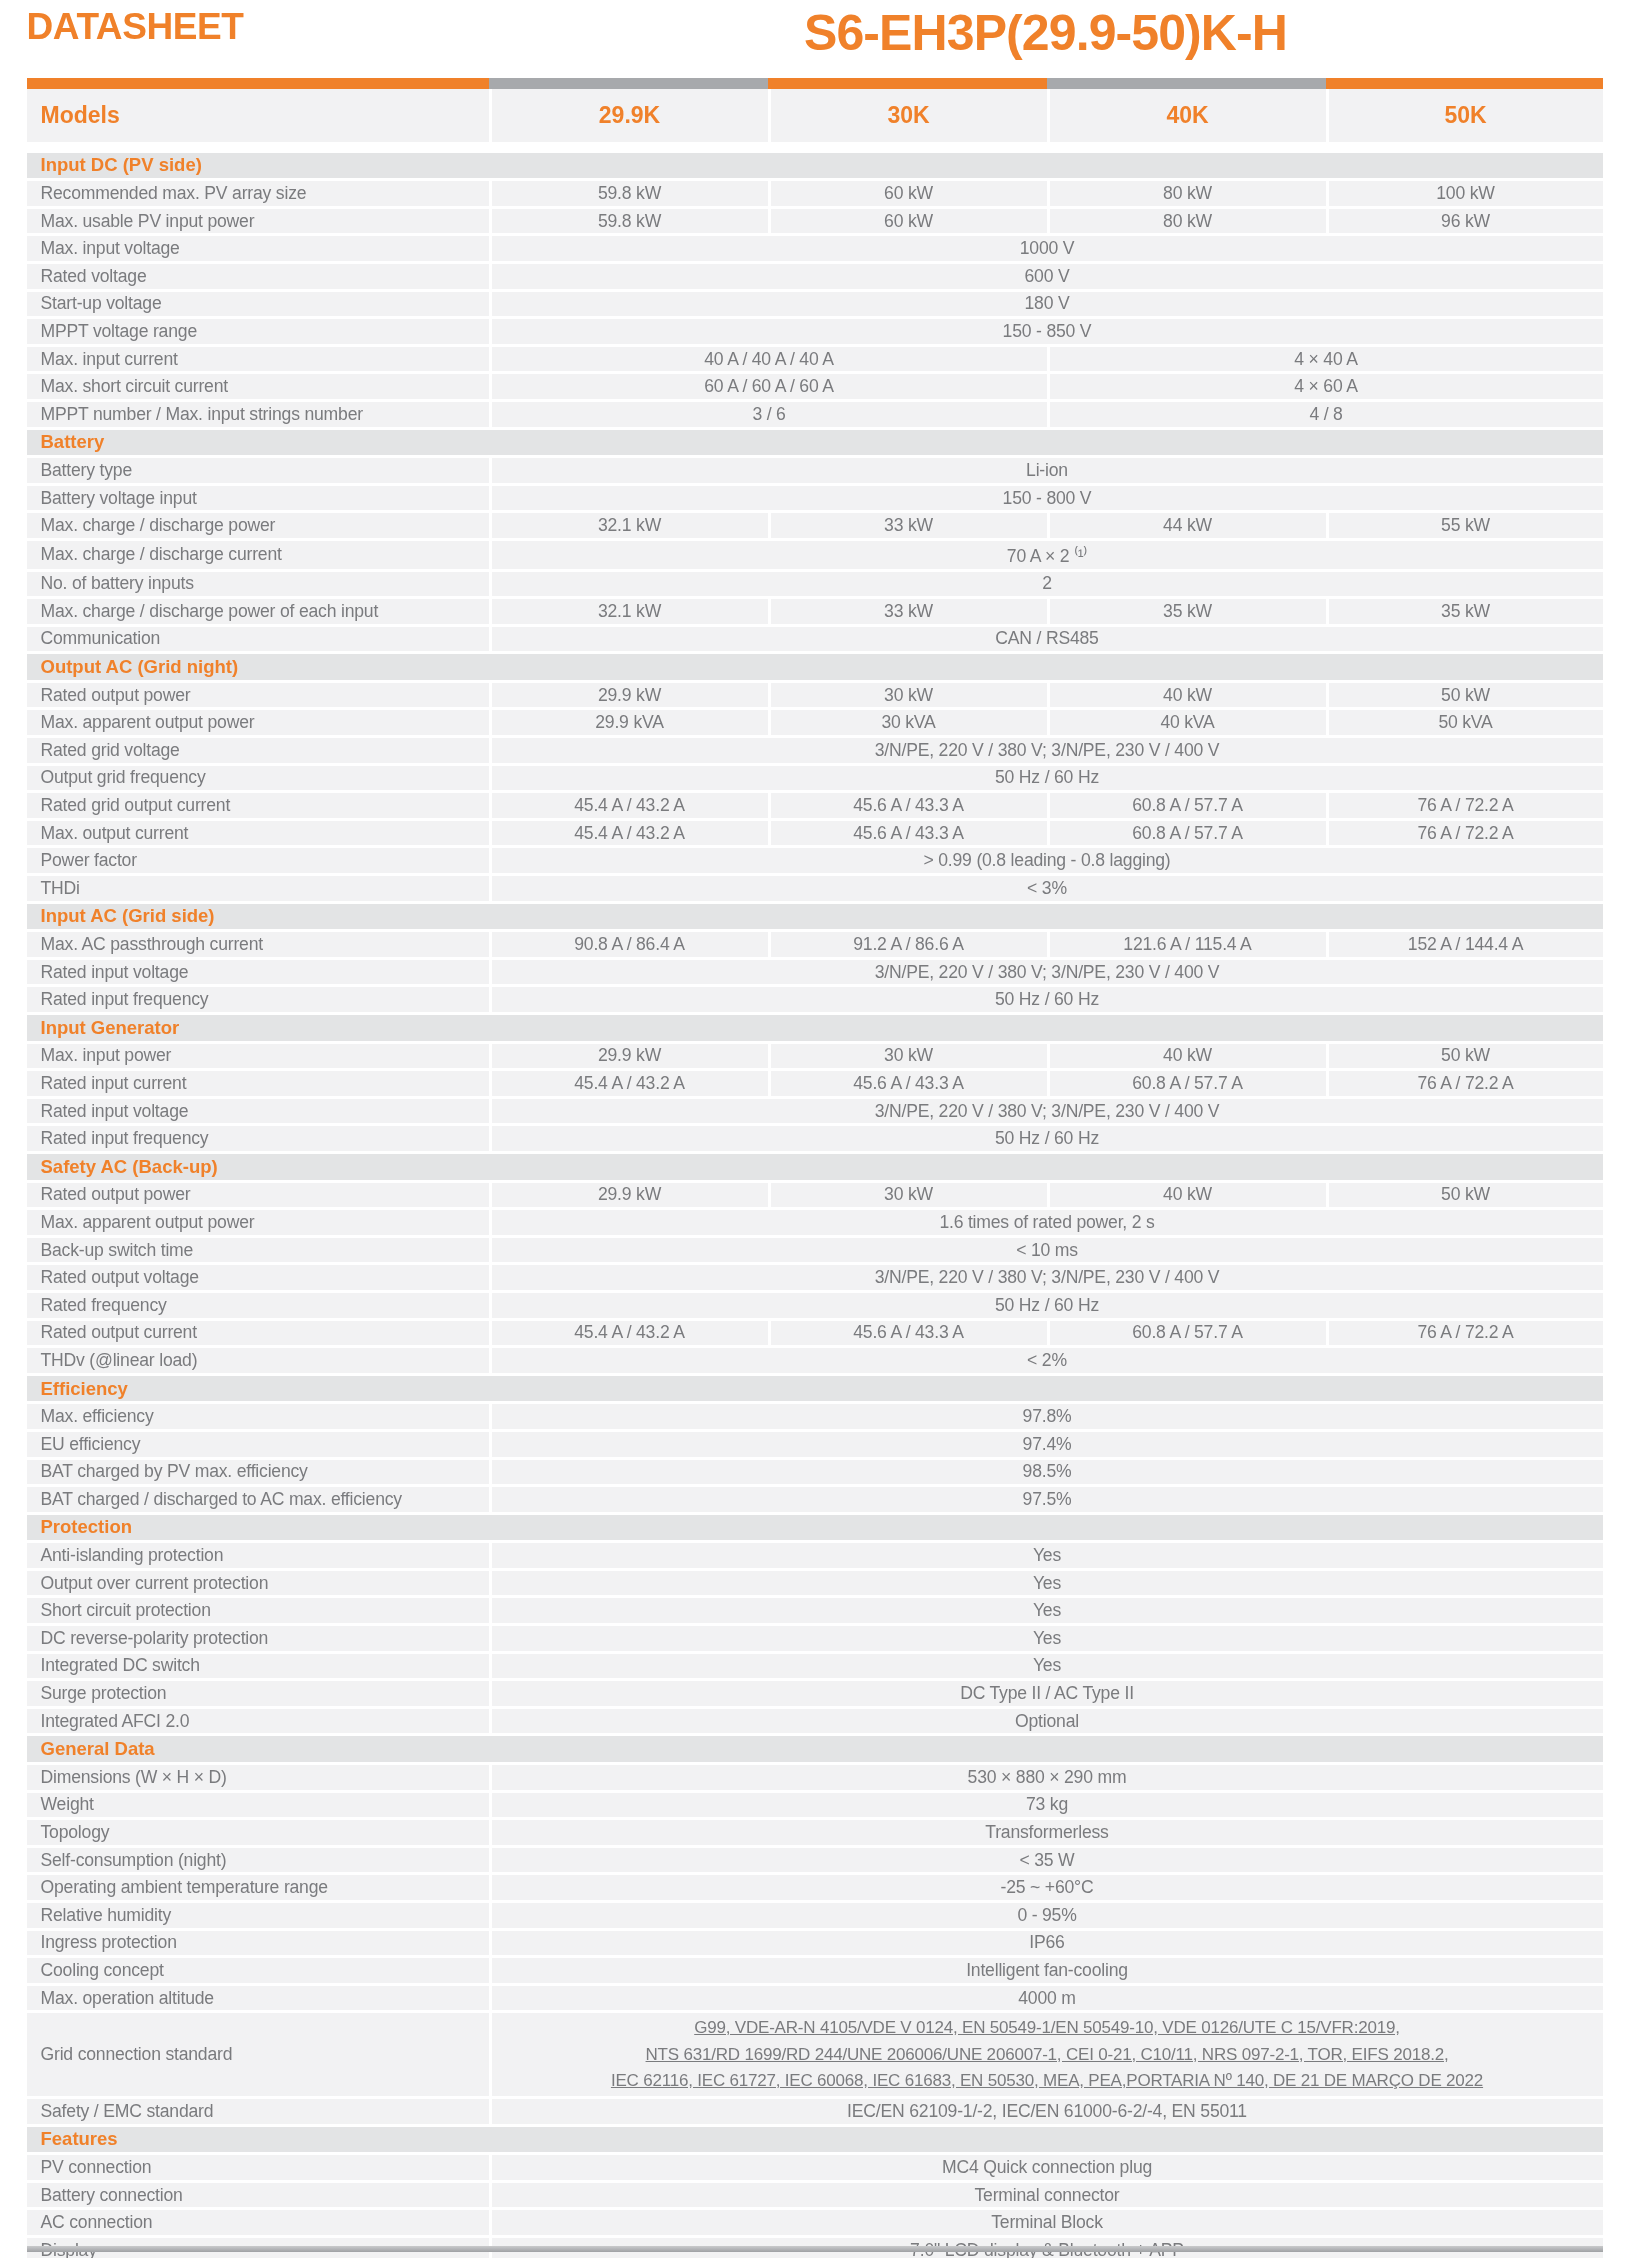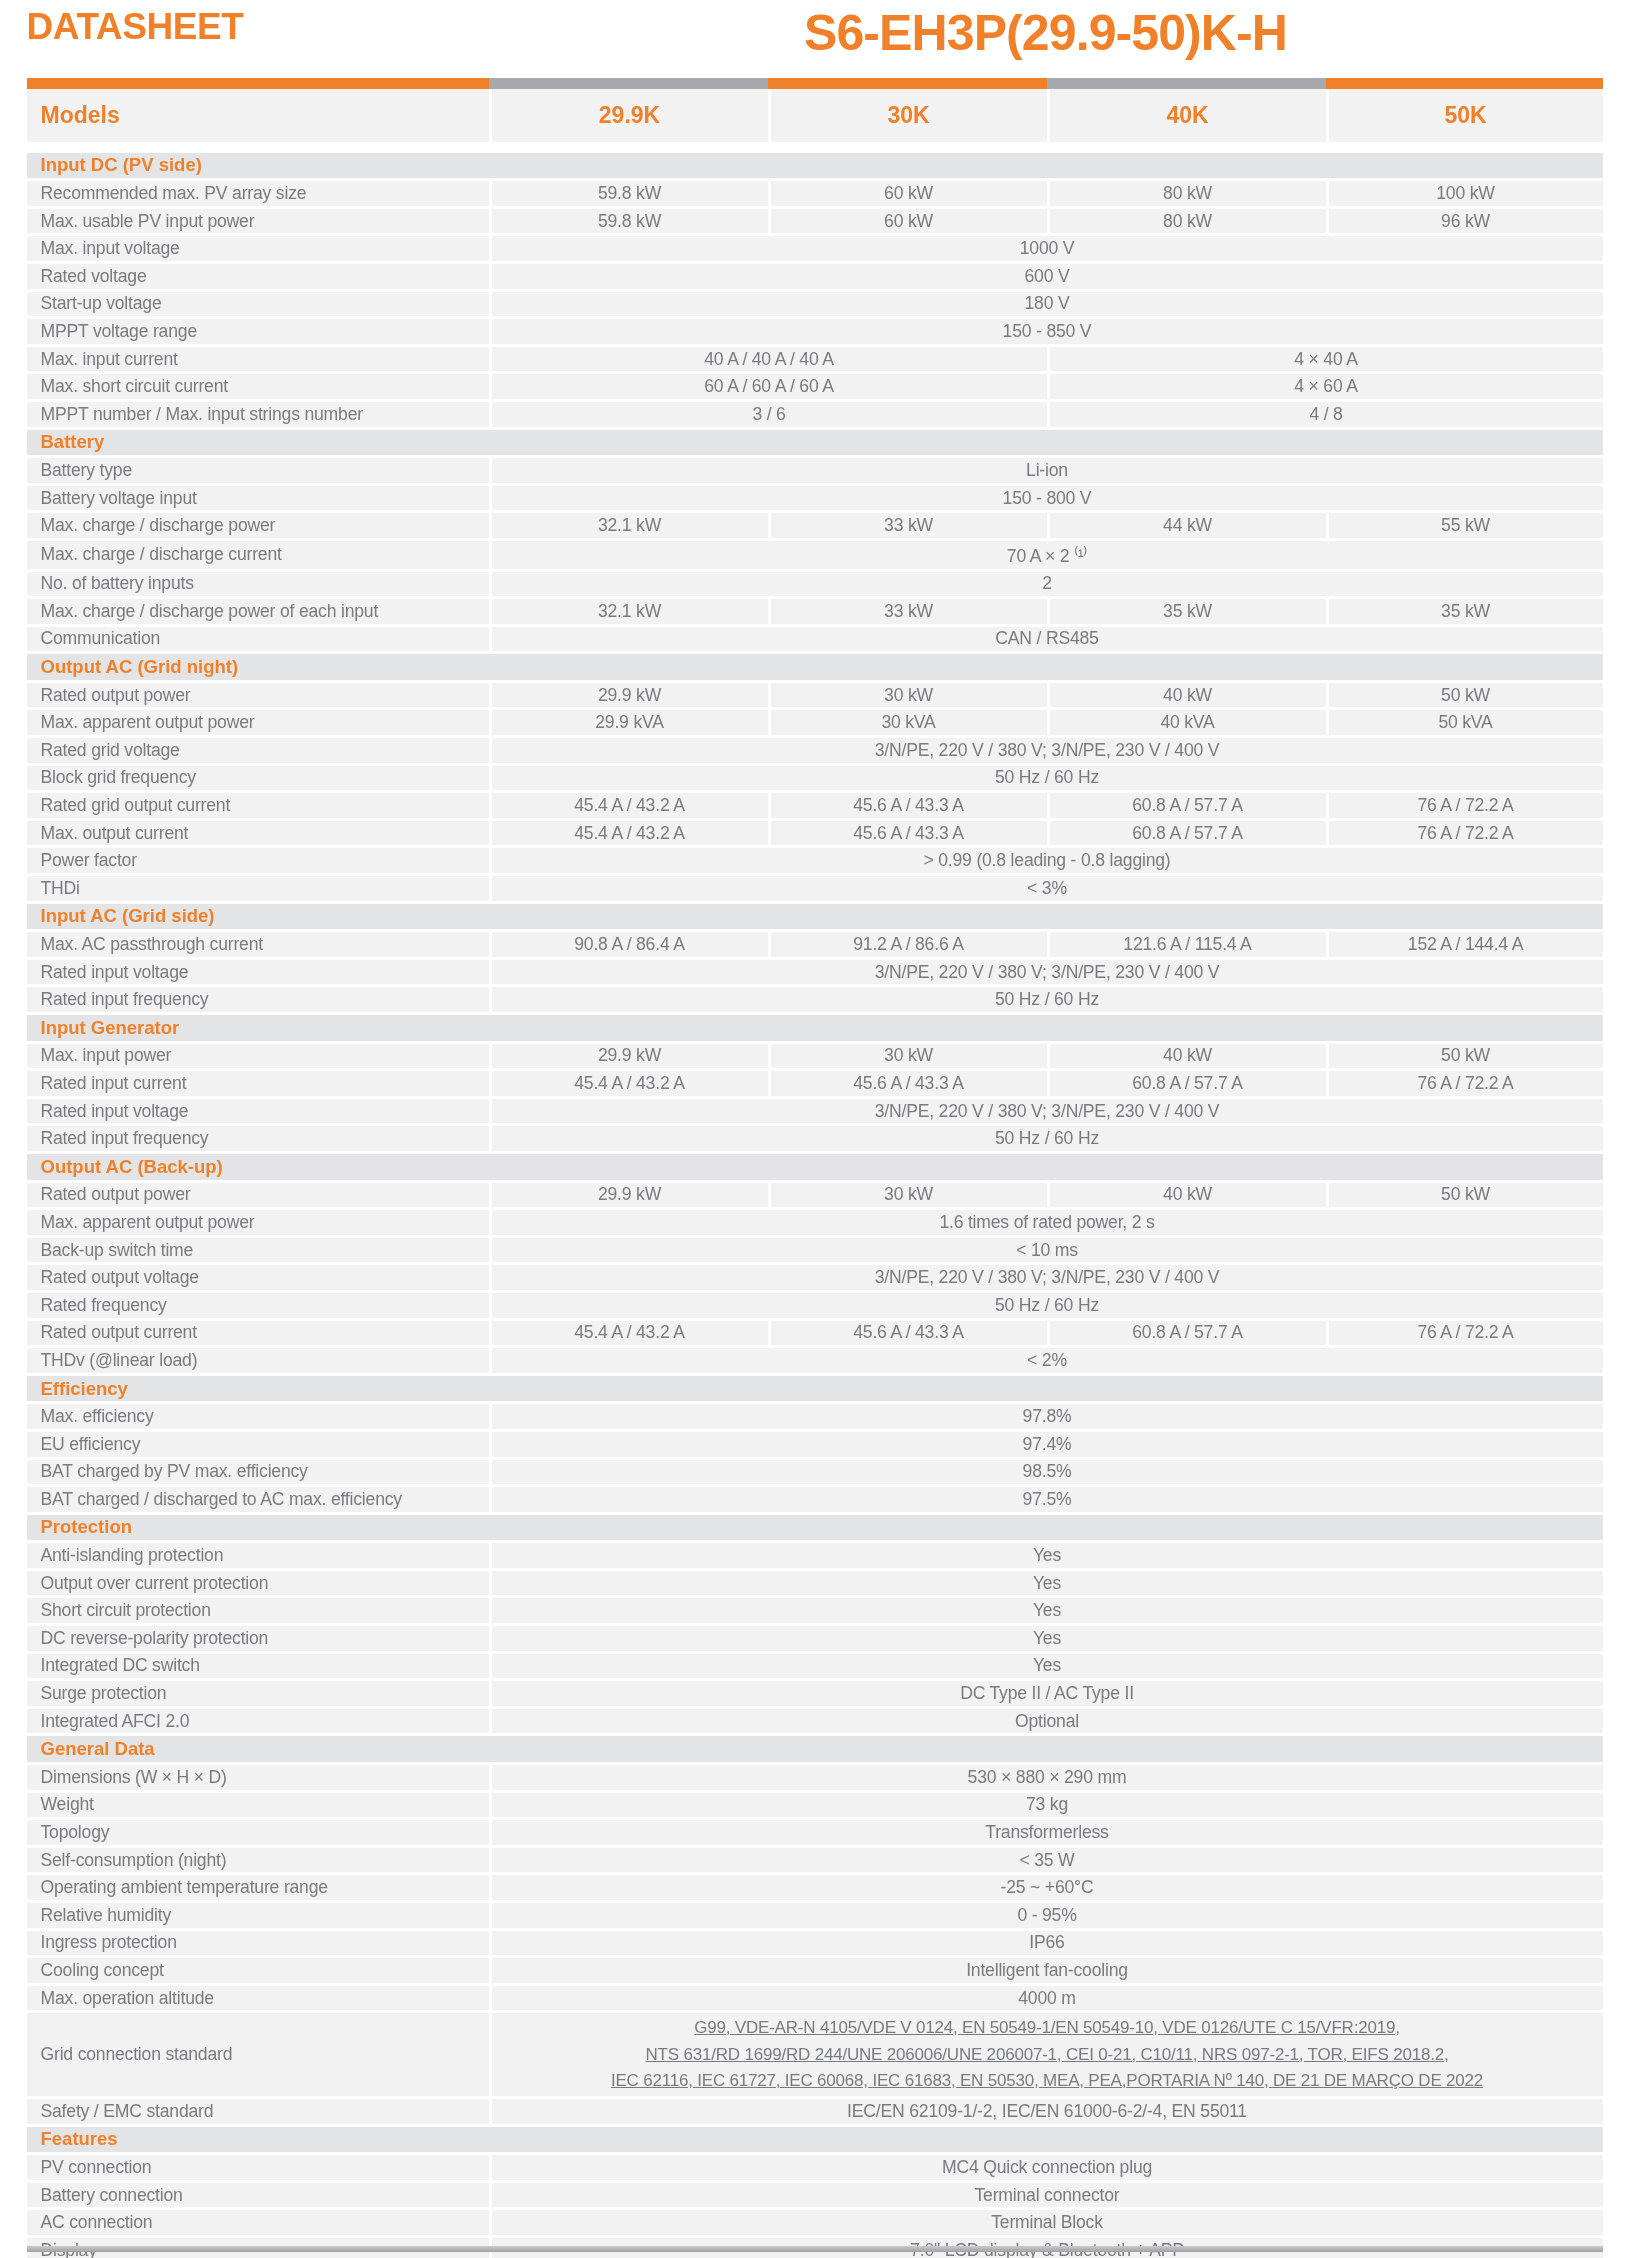--- a/index.html
+++ b/index.html
@@ -257,21 +257,21 @@
           <td class="value-cell" colspan="1">29.9 kVA</td>
           <td class="value-cell" colspan="1">30 kVA</td>
           <td class="value-cell" colspan="1">40 kVA</td>
           <td class="value-cell" colspan="1">50 kVA</td>
         </tr>
         <tr class="">
           <td class="label-cell">Rated grid voltage</td>
           <td class="value-cell" colspan="4">3/N/PE, 220 V / 380 V; 3/N/PE, 230 V / 400 V</td>
         </tr>
         <tr class="">
-          <td class="label-cell">Block grid frequency</td>
+          <td class="label-cell">Output grid frequency</td>
           <td class="value-cell" colspan="4">50 Hz / 60 Hz</td>
         </tr>
         <tr class="">
           <td class="label-cell">Rated grid output current</td>
           <td class="value-cell" colspan="1">45.4 A / 43.2 A</td>
           <td class="value-cell" colspan="1">45.6 A / 43.3 A</td>
           <td class="value-cell" colspan="1">60.8 A / 57.7 A</td>
           <td class="value-cell" colspan="1">76 A / 72.2 A</td>
         </tr>
         <tr class="">
@@ -326,21 +326,21 @@
         </tr>
         <tr class="">
           <td class="label-cell">Rated input voltage</td>
           <td class="value-cell" colspan="4">3/N/PE, 220 V / 380 V; 3/N/PE, 230 V / 400 V</td>
         </tr>
         <tr class="">
           <td class="label-cell">Rated input frequency</td>
           <td class="value-cell" colspan="4">50 Hz / 60 Hz</td>
         </tr>
         <tr>
-          <td colspan="5" class="section-cell">Output AC (Back-up)</td>
+          <td colspan="5" class="section-cell">Safety AC (Back-up)</td>
         </tr>
         <tr class="">
           <td class="label-cell">Rated output power</td>
           <td class="value-cell" colspan="1">29.9 kW</td>
           <td class="value-cell" colspan="1">30 kW</td>
           <td class="value-cell" colspan="1">40 kW</td>
           <td class="value-cell" colspan="1">50 kW</td>
         </tr>
         <tr class="">
           <td class="label-cell">Max. apparent output power</td>

